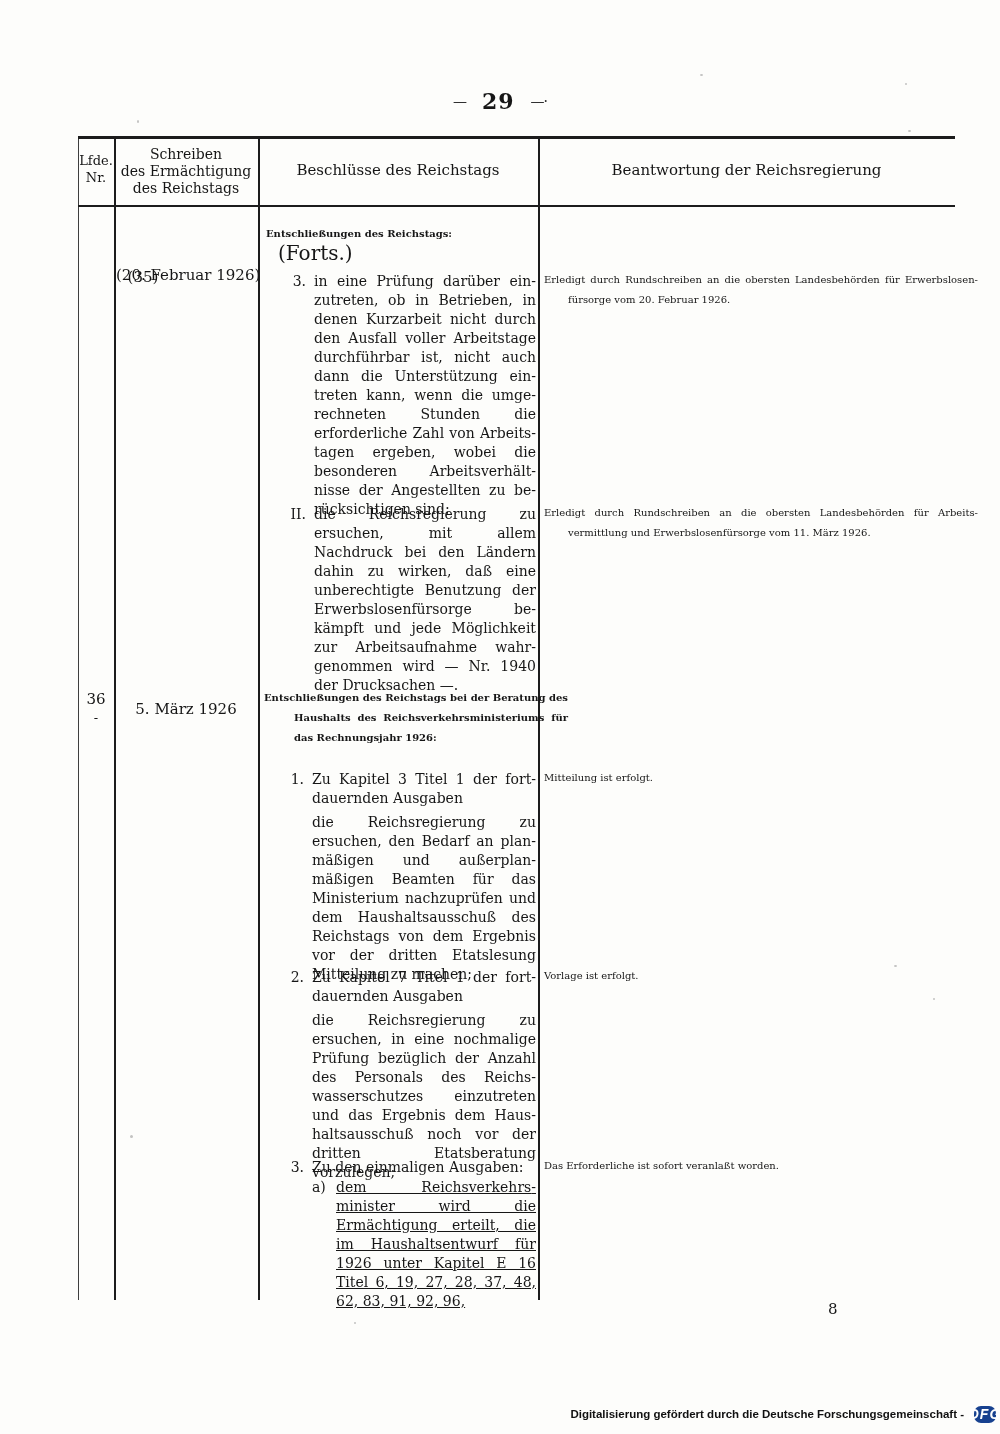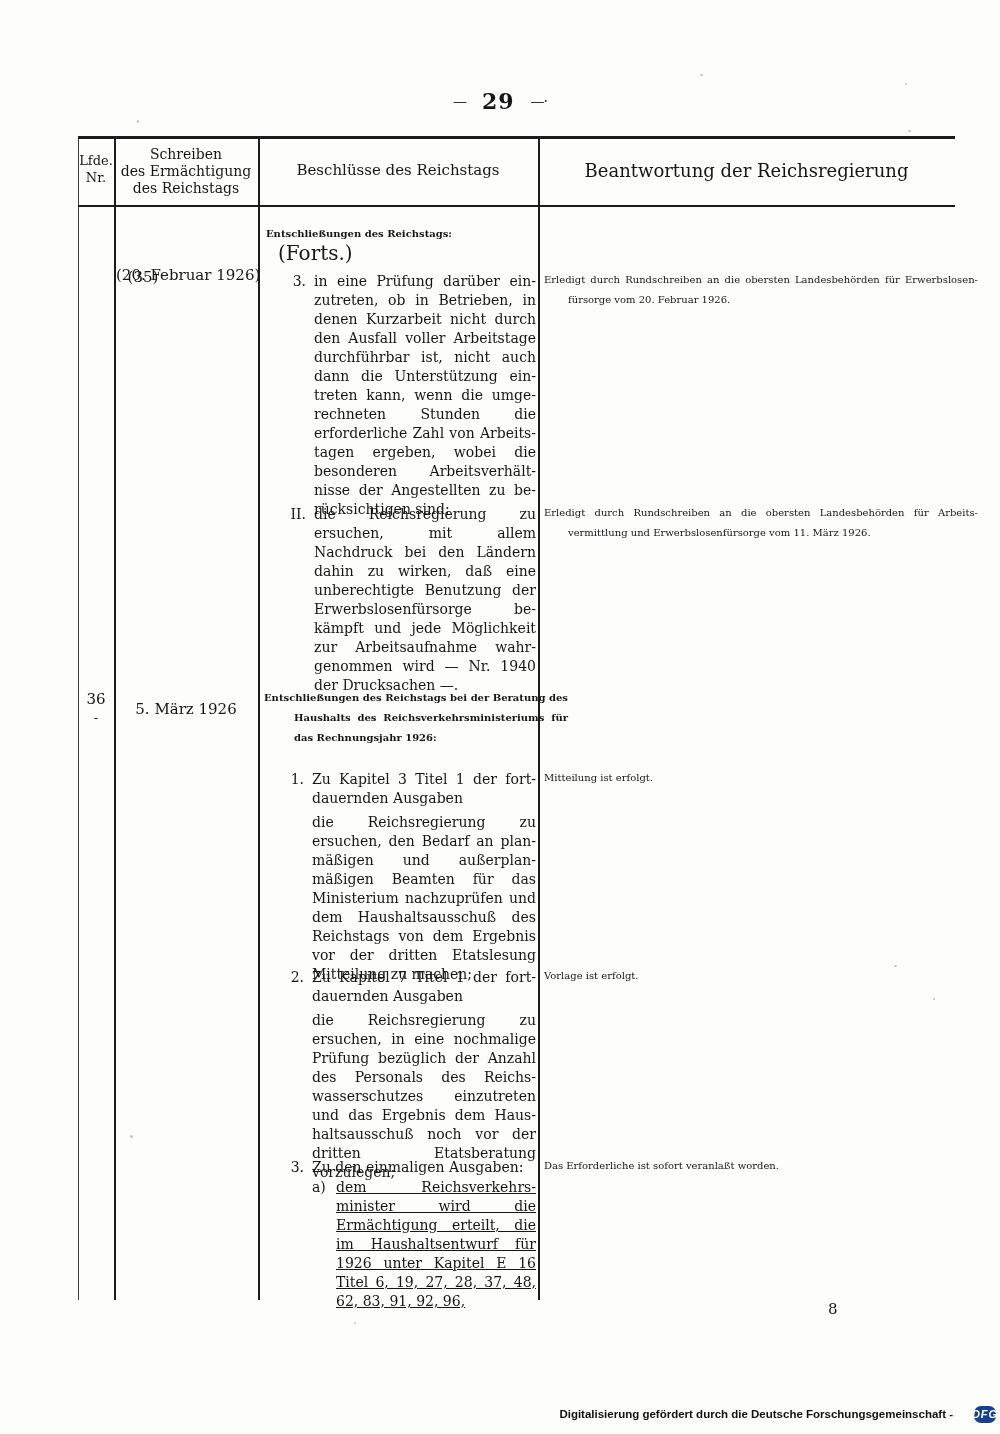--- a/index.html
+++ b/index.html
@@ -19,21 +19,21 @@
   .vline.v3 { left:538px; }
   
   .pgno { position:absolute; left:400px; top:88px; width:200px;
           display:flex; align-items:center; justify-content:center; gap:16px; }
   .pgno .num { font-weight:bold; font-size:22px; letter-spacing:1px; }
   .pgno .dash { font-size:14px; color:#2a2a2a; letter-spacing:-1px; }
   .thead { position:absolute; text-align:center; font-size:14px; line-height:17px; }
   .thead.c1 { left:78px;  top:152px; width:36px;  font-size:13px; }
   .thead.c2 { left:114px; top:146px; width:144px; }
   .thead.c3 { left:258px; top:162px; width:280px; font-size:15px; }
-  .thead.c4 { left:538px; top:162px; width:417px; font-size:18px; }
+  .thead.c4 { left:538px; top:162px; width:417px; font-size:15px; }
   
   .abs { position:absolute; }
   .nrcell  { width:36px; text-align:center; font-size:15px; }
   .nrmark  { width:36px; text-align:center; font-size:13px; line-height:8px; }
   .datecell{ width:140px; text-align:center; font-size:15px; white-space:nowrap; }
   .bhead { font-weight:bold; font-size:10px; line-height:20px; }
   .bsub  { font-size:20px; padding-left:12px; line-height:19px; }
   .bhead.just { text-align:justify; padding-left:30px; text-indent:-30px; }
   .item { display:flex; align-items:flex-start; }
   .item .lbl { flex:0 0 28px; text-align:right; font-size:14px; line-height:19px; }
@@ -43,26 +43,26 @@
   .item .txt p.body { margin-top:5px; }
   .subitem { display:flex; align-items:flex-start; margin-top:1px; }
   .subitem .lbl { flex:0 0 18px; text-align:left; font-size:14px; line-height:19px; }
   .subitem .txt { flex:1; margin-left:6px; font-size:14px; line-height:19px;
                   text-align:justify; hyphens:manual;text-decoration:underline; }
   .answer { width:410px; font-size:10px; line-height:20px; text-align:justify;
             padding-left:24px; text-indent:-24px; hyphens:manual; }
   .sig { font-size:15px; }
   
   .dfgline { position:absolute; right:4px; top:1404px; height:20px;
-             display:flex; align-items:center; gap:21px;
+             display:flex; align-items:center; gap:10px;
              font-family:"Liberation Sans", sans-serif; font-size:11.5px;
              font-weight:bold; color:#111; }
   .dfgbox { display:inline-flex; align-items:center; justify-content:center;
             width:22px; height:17px; color:#fff; font-style:italic;
-            font-size:11px; letter-spacing:1px; border-radius:7px; }
+            font-size:14px; letter-spacing:1px; border-radius:7px; }
   
   .speck { position:absolute; background:#555; opacity:.35; border-radius:50%; }
 </style>
 </head>
 <body>
 
 <div class="page">
 
   <div class="pgno">
     <span class="dash">—</span>

